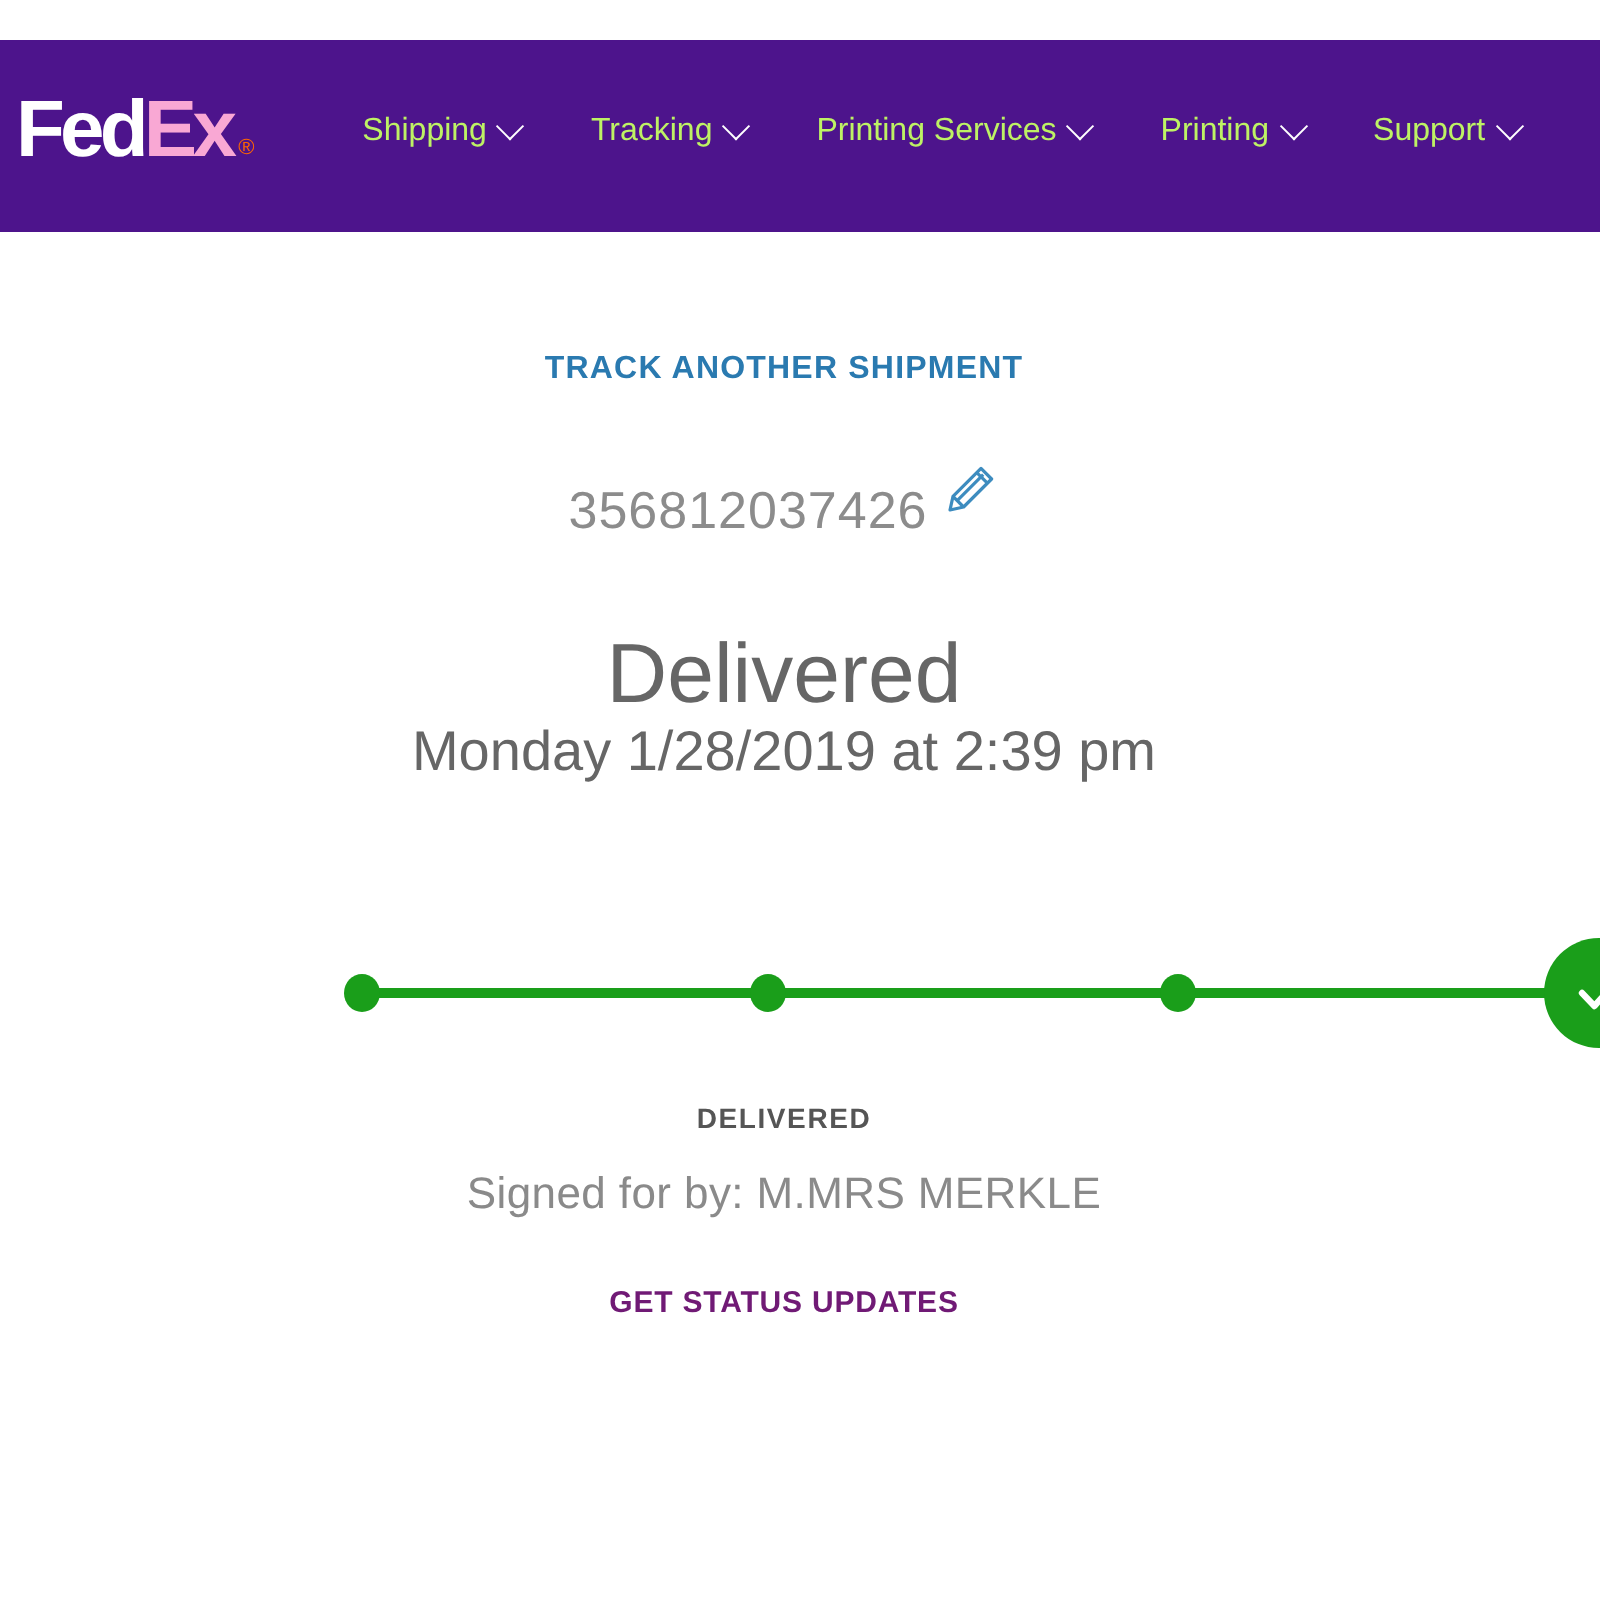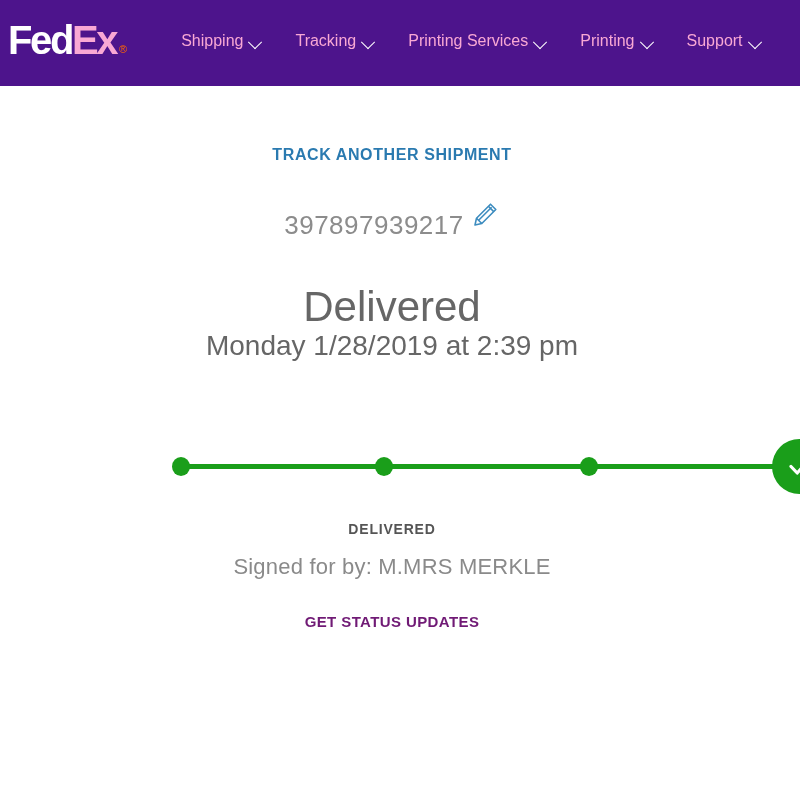--- a/index.html
+++ b/index.html
@@ -12,25 +12,26 @@
     overflow: hidden;
     background: #ffffff;
     font-family: "Liberation Sans", sans-serif;
     -webkit-font-smoothing: antialiased;
   }
 
   
   .header {
     position: relative;
     width: 800px;
-    height: 86px;
+    height: 96px;
     background: #4D148C;
     display: flex;
     align-items: center;
     box-sizing: border-box;
+    margin-top: 20px;
   }
   .logo {
     margin-left: 8px;
     margin-top: -6px;
     display: flex;
     align-items: baseline;
     font-family: "Liberation Sans", sans-serif;
     font-weight: bold;
     font-size: 40px;
     letter-spacing: -2.4px;
@@ -49,25 +50,25 @@
     top: -1px;
   }
 
   .nav {
     display: flex;
     align-items: center;
     margin-left: 54px;
     margin-top: -4px;
   }
   .nav-item {
-    color: #f9a8d4;
+    color: #bef264;
     font-size: 16px;
     margin-right: 35px;
     display: flex;
-    align-items: flex-end;
+    align-items: center;
     white-space: nowrap;
     cursor: pointer;
   }
   .nav-item:last-child { margin-right: 0; }
   .caret {
     display: inline-block;
     margin-left: 7px;
     width: 9px;
     height: 9px;
     border-right: 1.6px solid #ffffff;
@@ -237,21 +238,21 @@
     </div>
 
   </div>
 </div>
 
 <div class="content">
 
   <a class="track-another" href="#" style="text-decoration:none">TRACK ANOTHER SHIPMENT</a>
 
   <div class="tracking-row">
-    <span class="tracking-number">397897939217</span>
+    <span class="tracking-number">356812037426</span>
     <span class="edit-icon">
       <svg width="30" height="30" viewBox="0 0 30 30" xmlns="http://www.w3.org/2000/svg">
         <g fill="none" stroke="#3D8CBF" stroke-width="1.6" stroke-linejoin="round">
           <path d="M20.5 4.2 L25.8 9.5 L11.8 23.5 L5.0 25.0 L6.5 18.2 Z"></path>
           <path d="M18.4 6.3 L23.7 11.6"></path>
           <path d="M6.5 18.2 L11.8 23.5"></path>
           <path d="M8.6 20.3 L21.6 7.3"></path>
         </g>
       </svg>
     </span>

